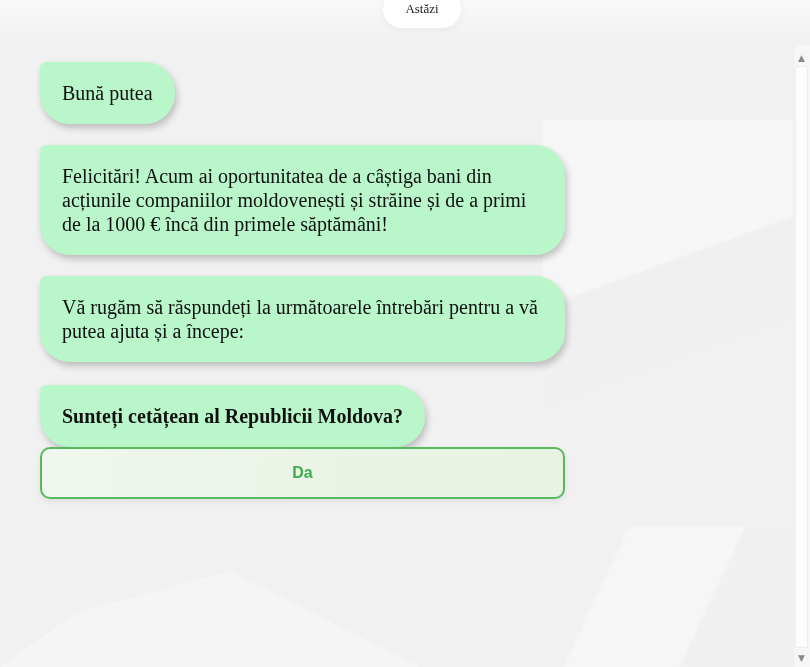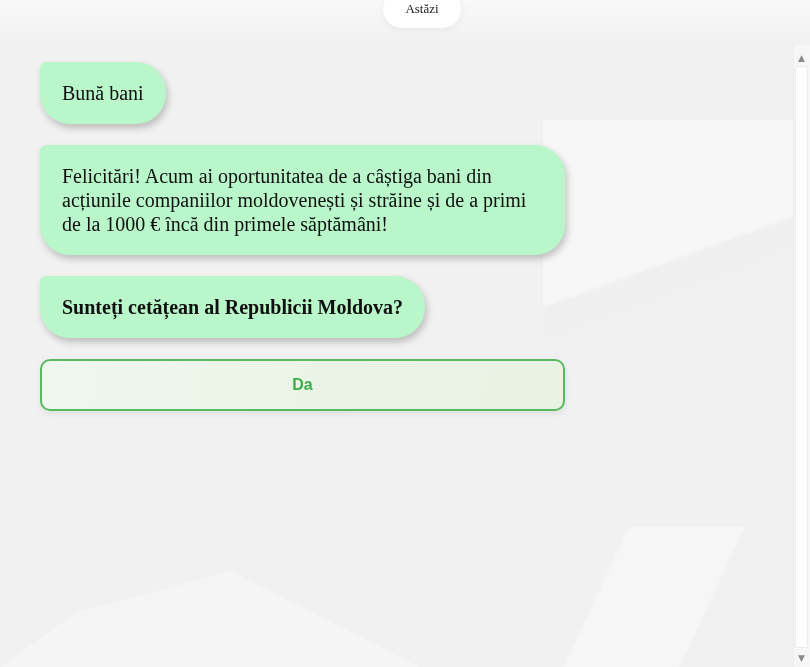--- a/index.html
+++ b/index.html
@@ -61,21 +61,21 @@
     padding: 19px 22px;
     font-size: 20px;
     line-height: 24px;
     color: #101010;
     box-shadow: 2px 4px 7px rgba(0,0,0,0.22);
   }
   .bubble.bold { font-weight: bold; }
   .mb-1 { margin-bottom: 21px; }
   .mb-2 { margin-bottom: 21px; }
   .mb-3 { margin-bottom: 23px; }
-  .mb-4 { margin-bottom: 21px; }
+  .mb-4 { }
 
   
   .answer-btn {
     width: 100%; height: 52px;
     display: flex; align-items: center; justify-content: center;
     background: linear-gradient(100deg, #f0f7ee 0%, var(--button-background, #eaf4e6) 55%, #e8f3e4 100%);
     border: 2px solid var(--button-border, #58ba5e);
     border-radius: 10px;
     font-family: Liberation Sans, sans-serif;
     font-size: 16px; font-weight: bold;
@@ -118,24 +118,25 @@
 <div class="bg-deco bg-top-band"></div>
 <div class="bg-deco bg-poly-right"></div>
 <div class="bg-deco bg-poly-bottom-left"></div>
 <div class="bg-deco bg-poly-bottom-right"></div>
 
 <div class="date-pill">
   <span>Astăzi</span>
 </div>
 
 <div class="chat">
-  <div class="bubble mb-1">Bună bani</div>
+  <div class="bubble mb-1">Bună putea</div>
 
   <div class="bubble mb-2">Felicitări! Acum ai oportunitatea de a câștiga bani din acțiunile companiilor moldovenești și străine și de a primi de la 1000 € încă din primele săptămâni!</div>
 
+  <div class="bubble mb-3">Vă rugăm să răspundeți la următoarele întrebări pentru a vă putea ajuta și a începe:</div>
 
   <div class="bubble bold mb-4">Sunteți cetățean al Republicii Moldova?</div>
 
   <button class="answer-btn first">Da</button>
 
 </div>
 
 <div class="scrollbar">
   <div class="scroll-btn up">
     <span>▲</span>

